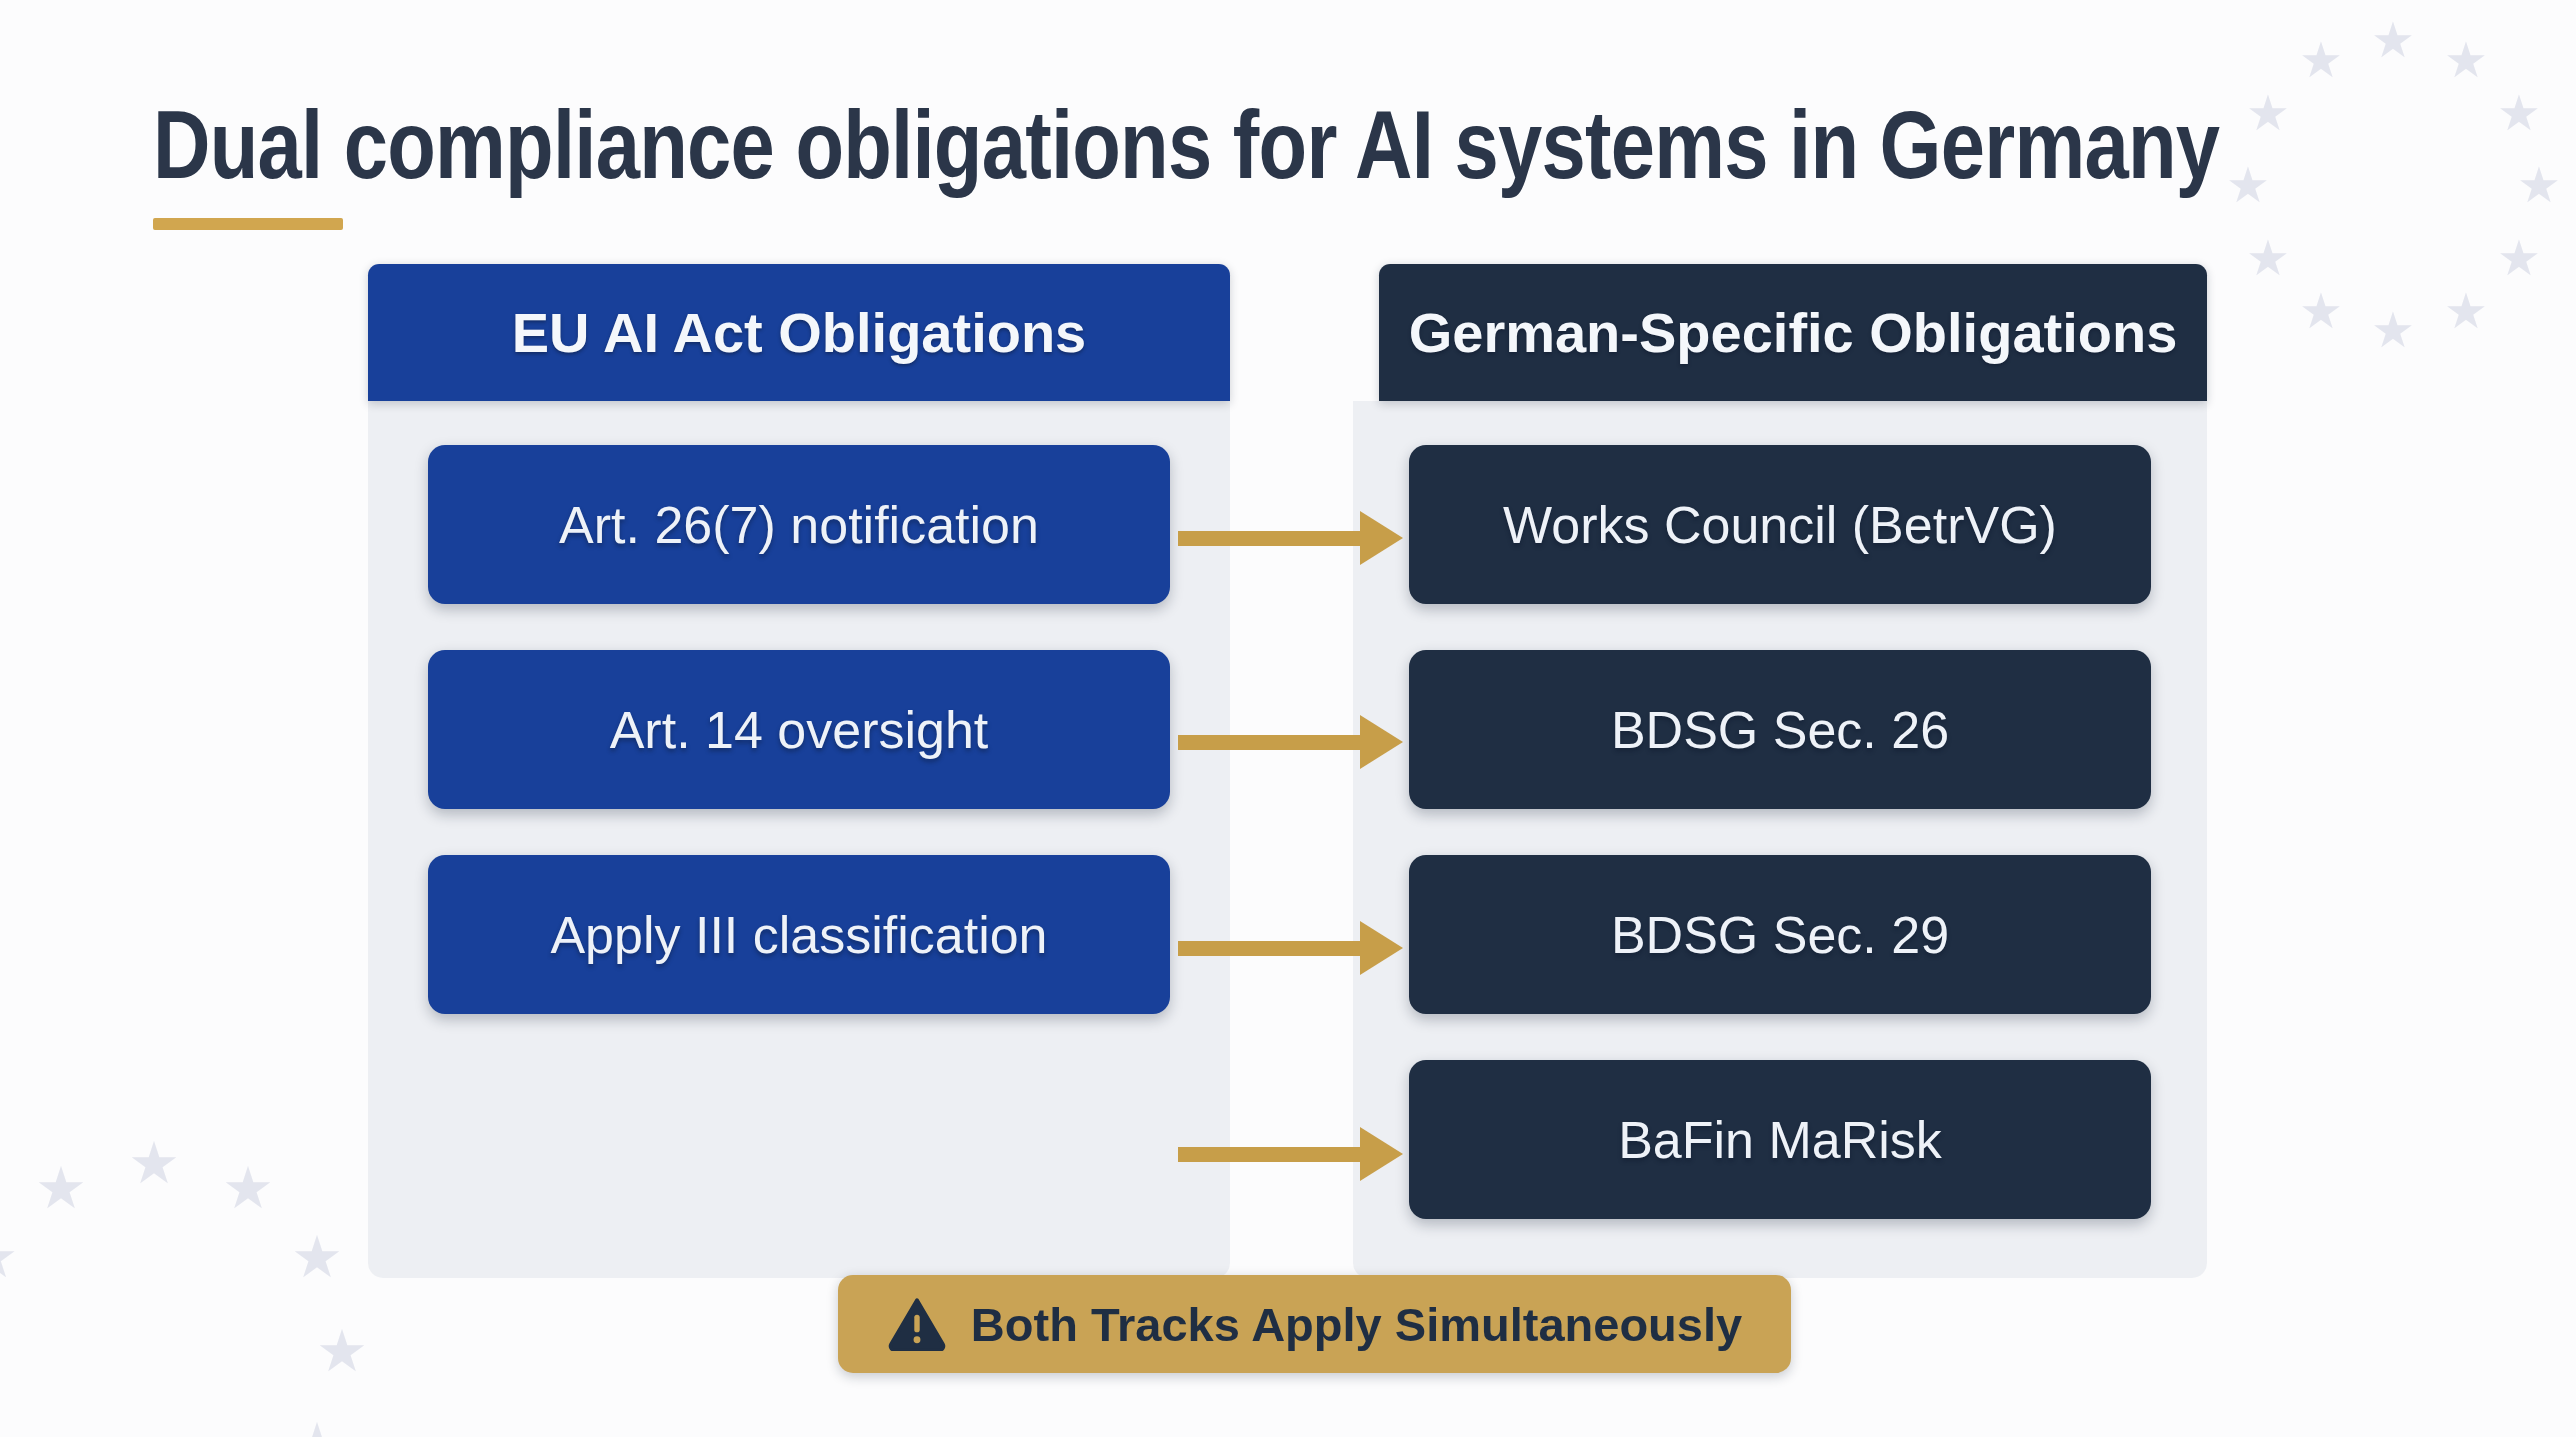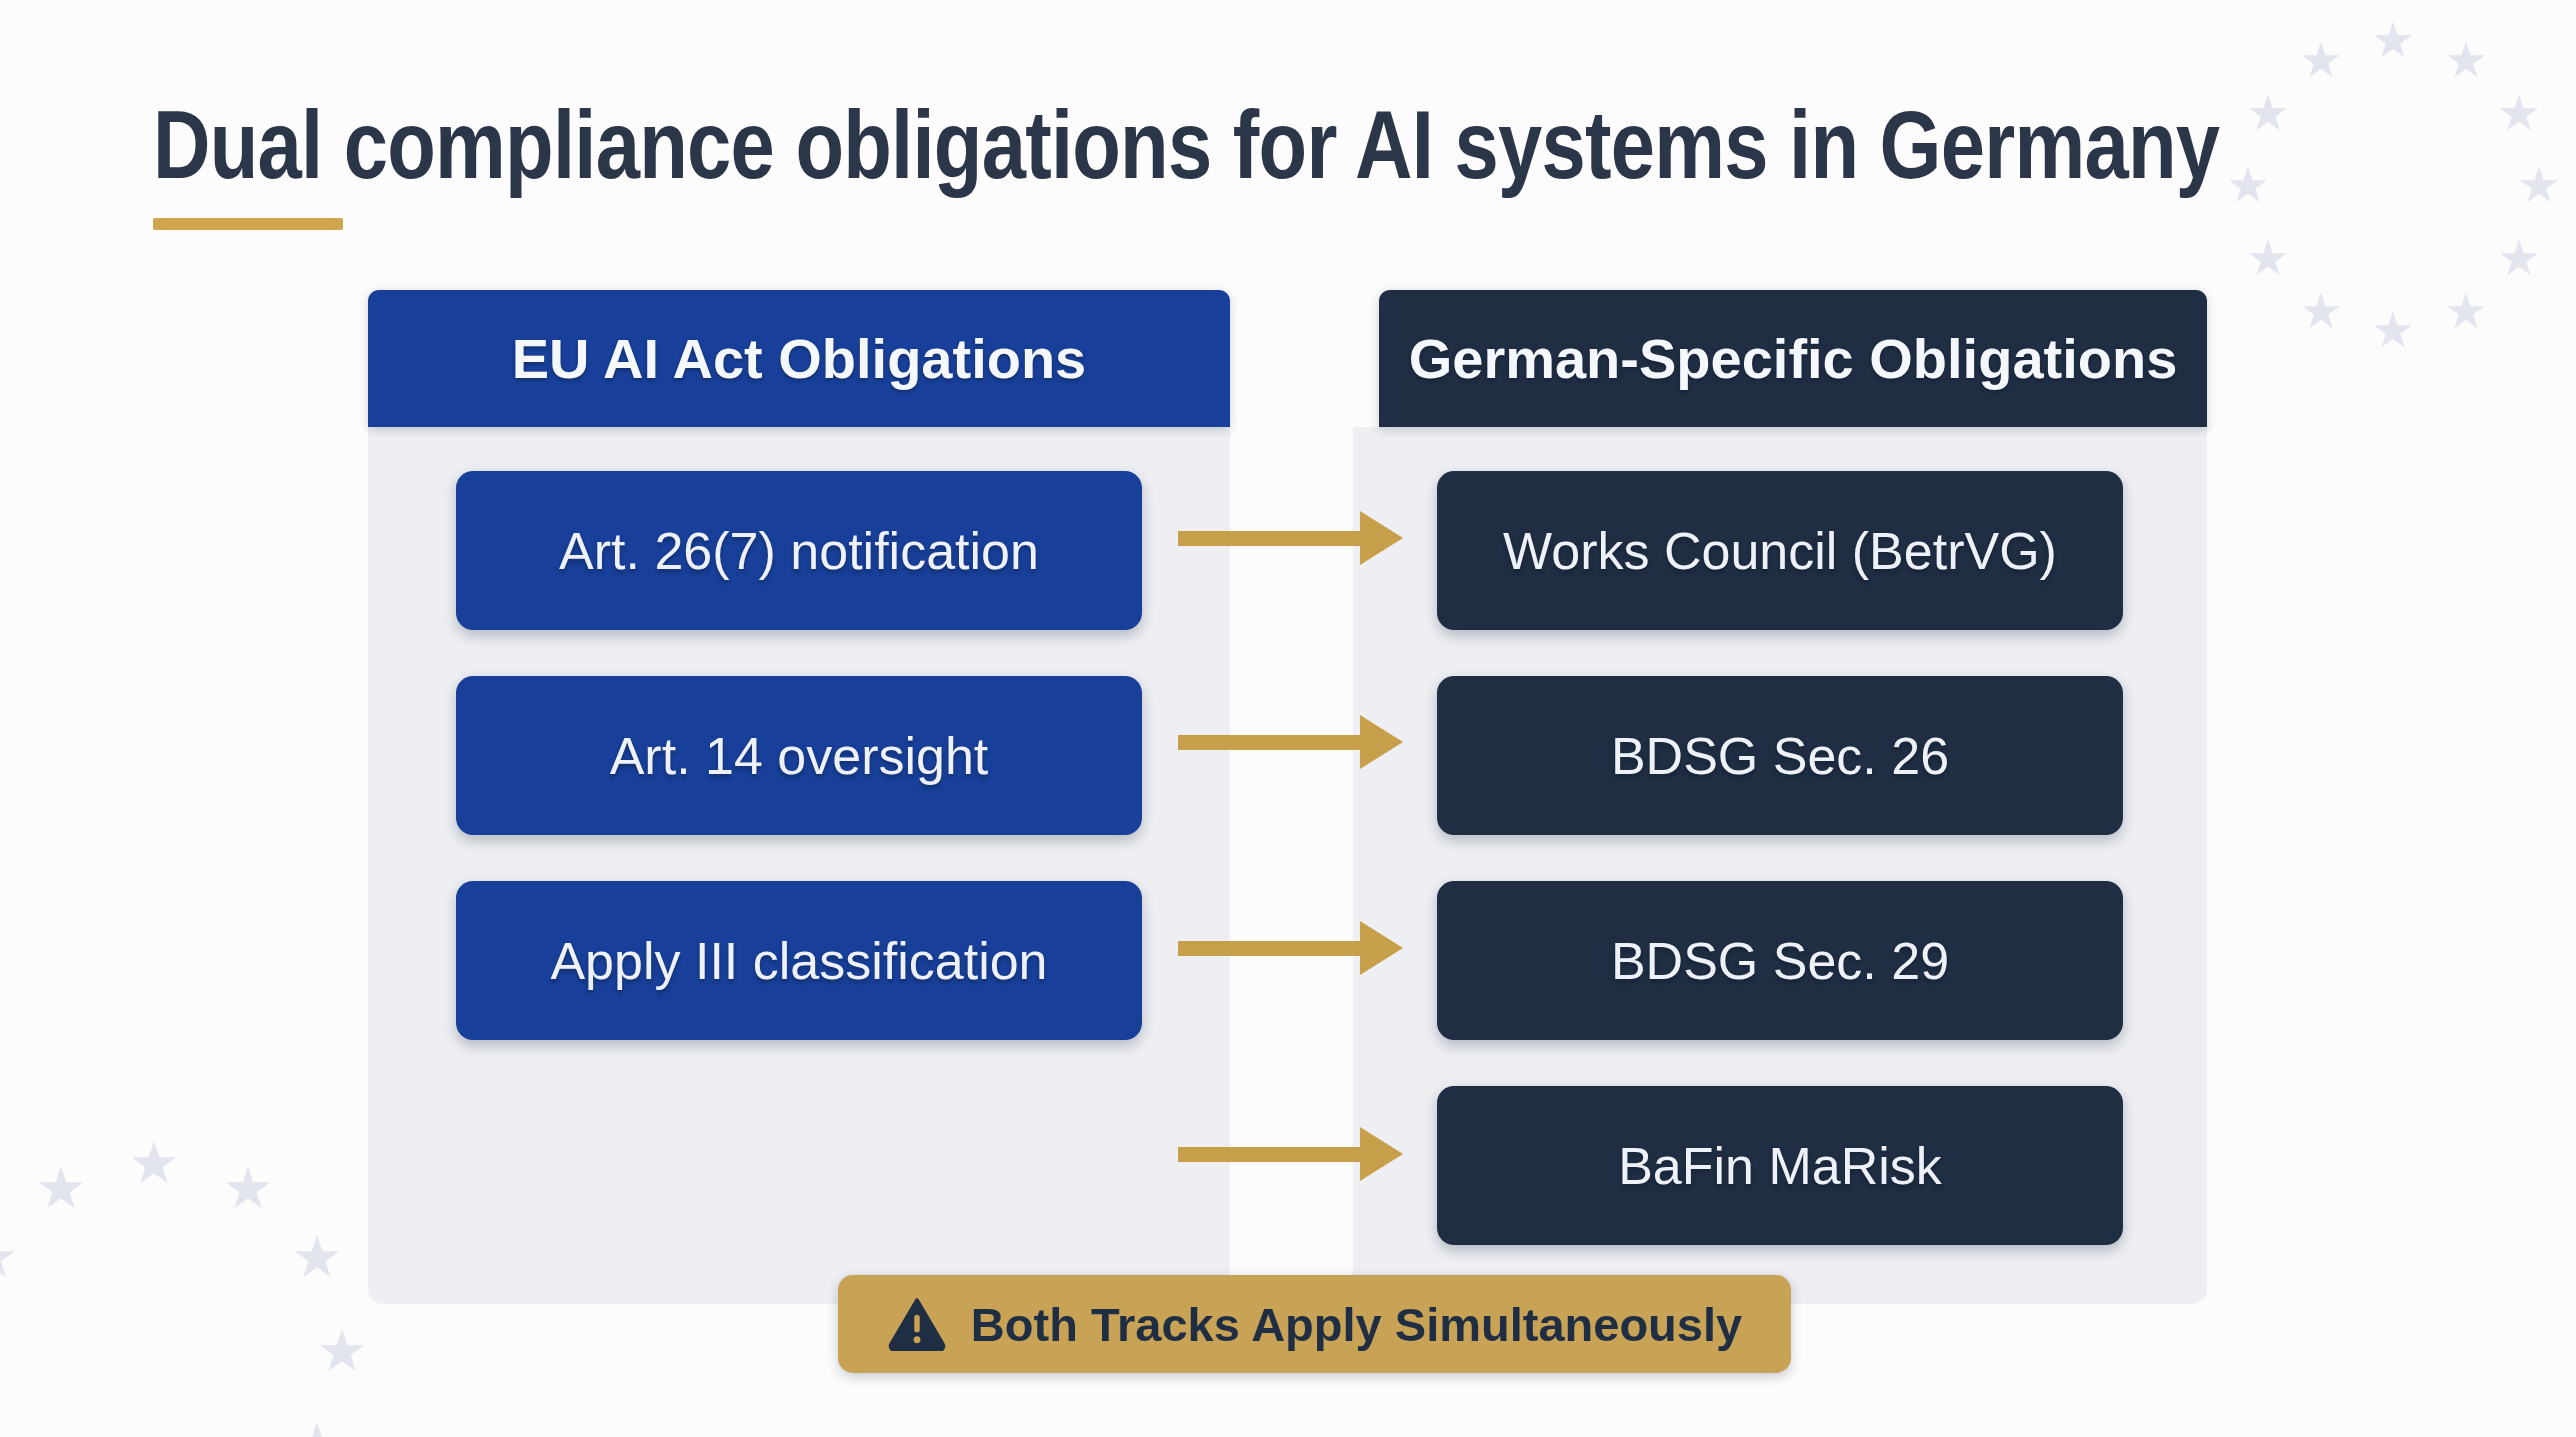--- a/index.html
+++ b/index.html
@@ -30,42 +30,42 @@
     position:absolute;left:153px;top:92px;
     font-size:97px;font-weight:bold;color:var(--title);
     line-height:1.1;letter-spacing:-0.9px;white-space:nowrap;
     transform:scaleX(.82);transform-origin:left top;
   }
   .title-underline{
     position:absolute;left:153px;top:218px;width:190px;height:12px;
     background:var(--gold-underline);border-radius:1.9px;
   }
   
-  .column{position:absolute;top:290px;}
+  .column{position:absolute;top:264px;}
   .column.left{left:368px;width:862px;}
   .column.right{left:1353px;width:854px;}
   .col-header{
     height:137px;border-radius:11.2px 11.2px 0 0;
     display:flex;align-items:center;justify-content:center;
     color:#f4f7fb;font-size:56px;font-weight:bold;
     text-shadow:0 1.9px 3.7px rgba(10,20,40,.45);
     box-shadow:0 2.8px 9.4px rgba(20,30,50,.20);
     position:relative;z-index:3;
   }
   .column.left .col-header{background:var(--blue);}
   .column.right .col-header{background:var(--navy);margin-left:26px;}
   .col-panel{
     height:877px;background:var(--panel);
     border-radius:0 0 15px 15px;
     display:flex;flex-direction:column;align-items:center;
     padding-top:44px;gap:46px;
     position:relative;z-index:1;
   }
   .obligation-box{
-    width:686px;height:159px;border-radius:17px;
+    width:742px;height:159px;border-radius:17px;
     display:flex;align-items:center;justify-content:center;
     color:var(--box-text);font-size:52px;font-weight:400;
     text-shadow:0 2.8px 4.7px rgba(10,20,40,.40);
     box-shadow:0 5.6px 13px rgba(20,30,50,.25);
     position:relative;z-index:2;white-space:nowrap;
   }
   .column.left .obligation-box{background:var(--blue);}
   .column.right .obligation-box{background:var(--navy);}
   
   .arrow{position:absolute;left:1178px;width:225px;height:54px;z-index:4;}

